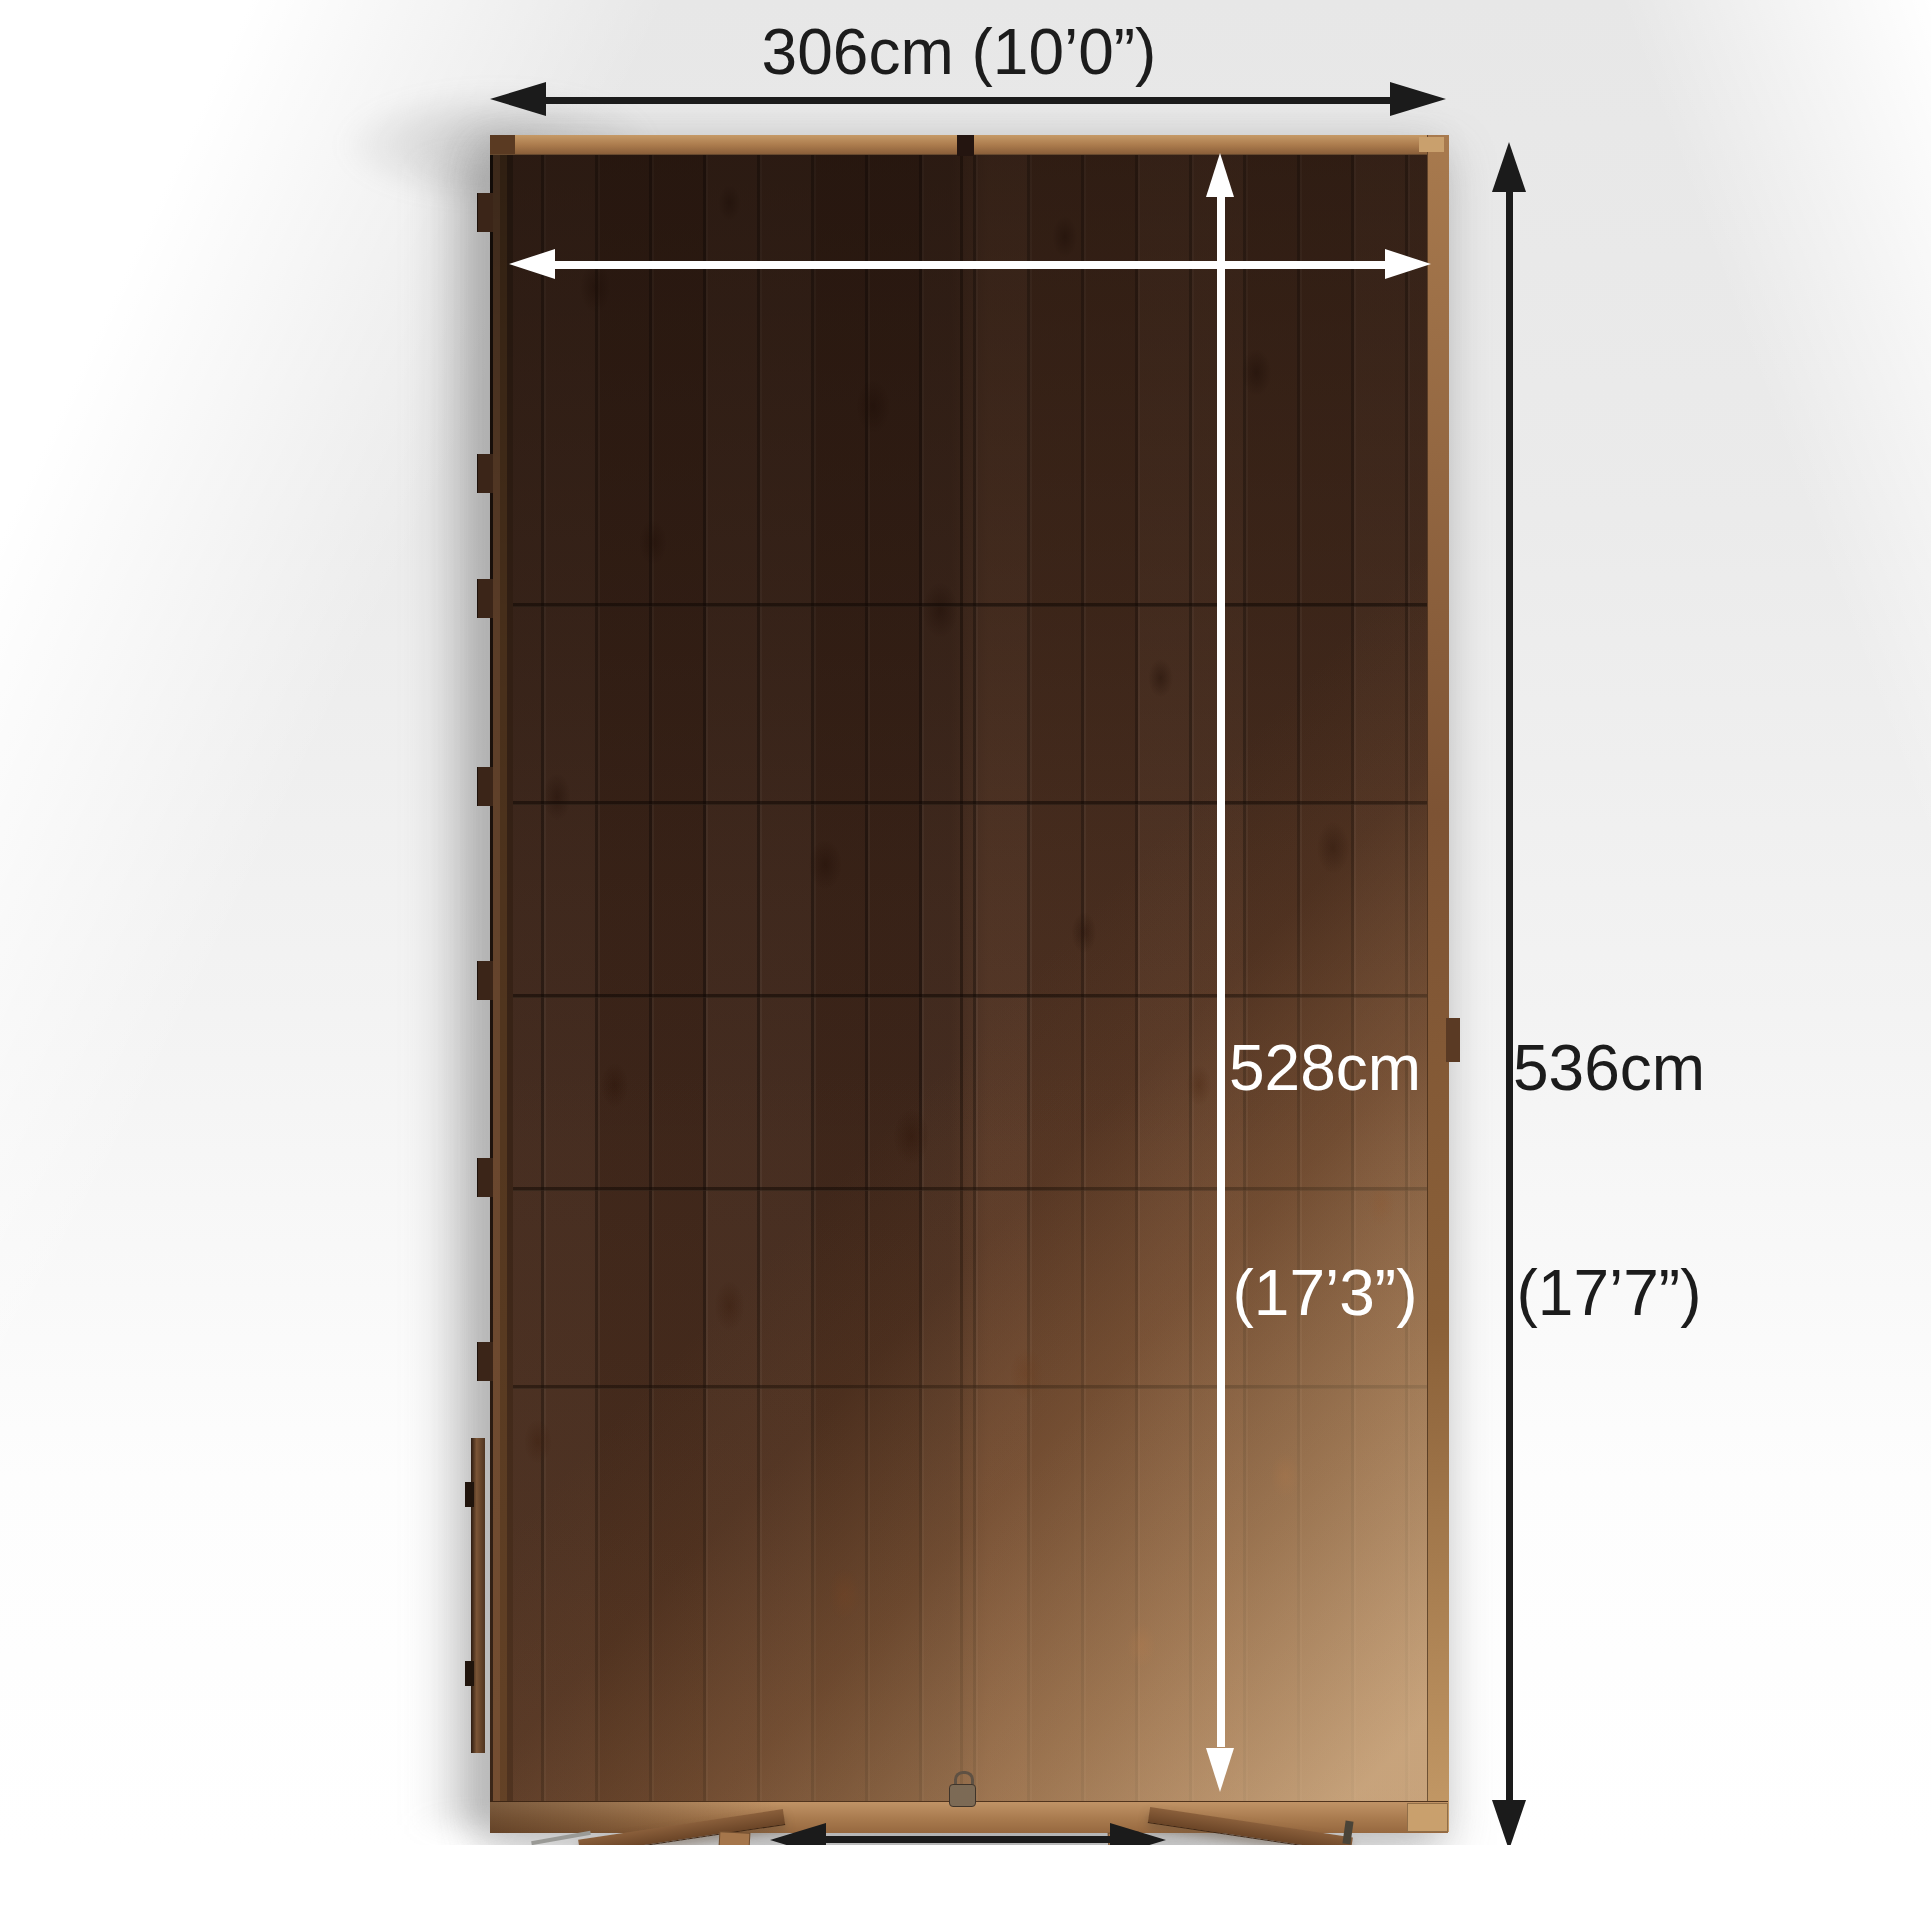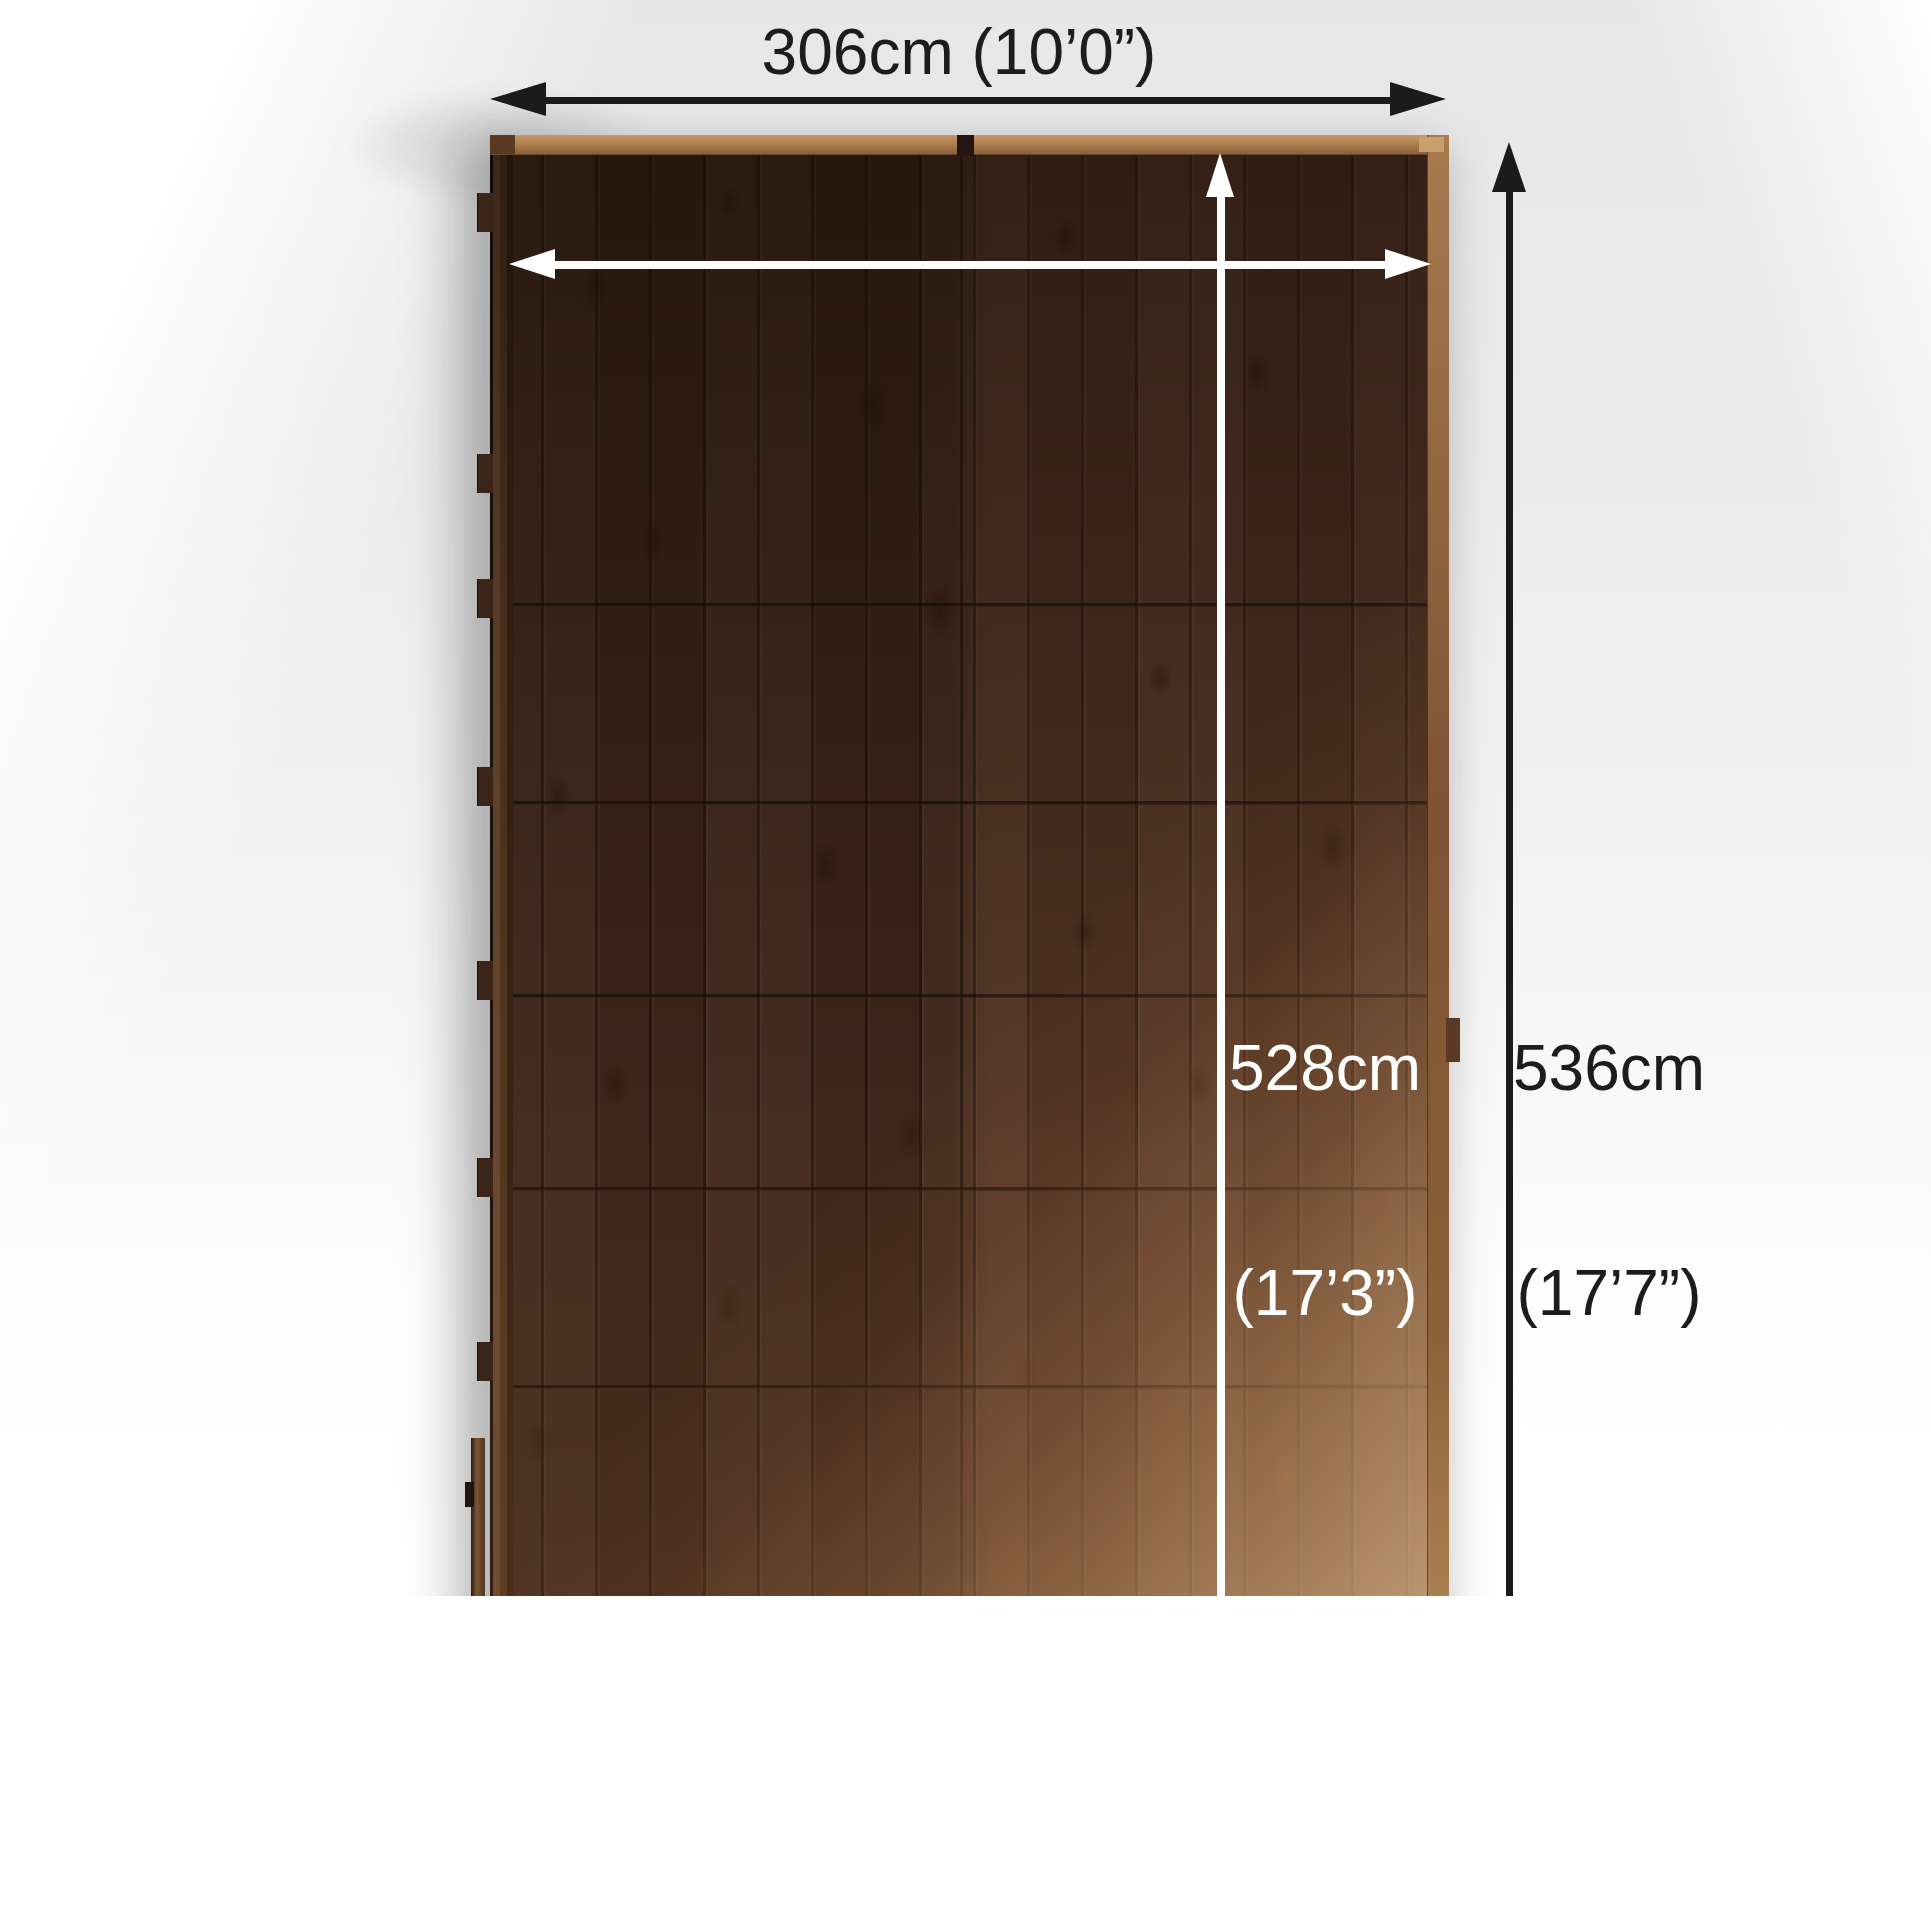--- a/index.html
+++ b/index.html
@@ -1,17 +1,17 @@
 <!DOCTYPE html>
 <html lang="en"><head>
 <meta charset="utf-8">
 <style>
   html,body{margin:0;padding:0;background:#fff;}
   .canvas{
-    position:relative;width:1931px;height:1596px;overflow:hidden;
+    position:relative;width:1931px;height:1845px;overflow:hidden;
     font-family:"Liberation Sans","DejaVu Sans",sans-serif;
     background-color:#ededed;
     background-image:
       linear-gradient(115deg,#ffffff 0%,#ffffff 9%,rgba(255,255,255,0) 24%),
       linear-gradient(250deg,#ffffff 0%,rgba(255,255,255,0) 12%),
       linear-gradient(180deg,#e7e7e7 0%,#ebebeb 28%,#f3f3f3 55%,#fdfdfd 80%,#ffffff 100%);
   }
   .abs{position:absolute;}
   
   .shadow-topleft{left:338px;top:87px;width:319px;height:116px;

